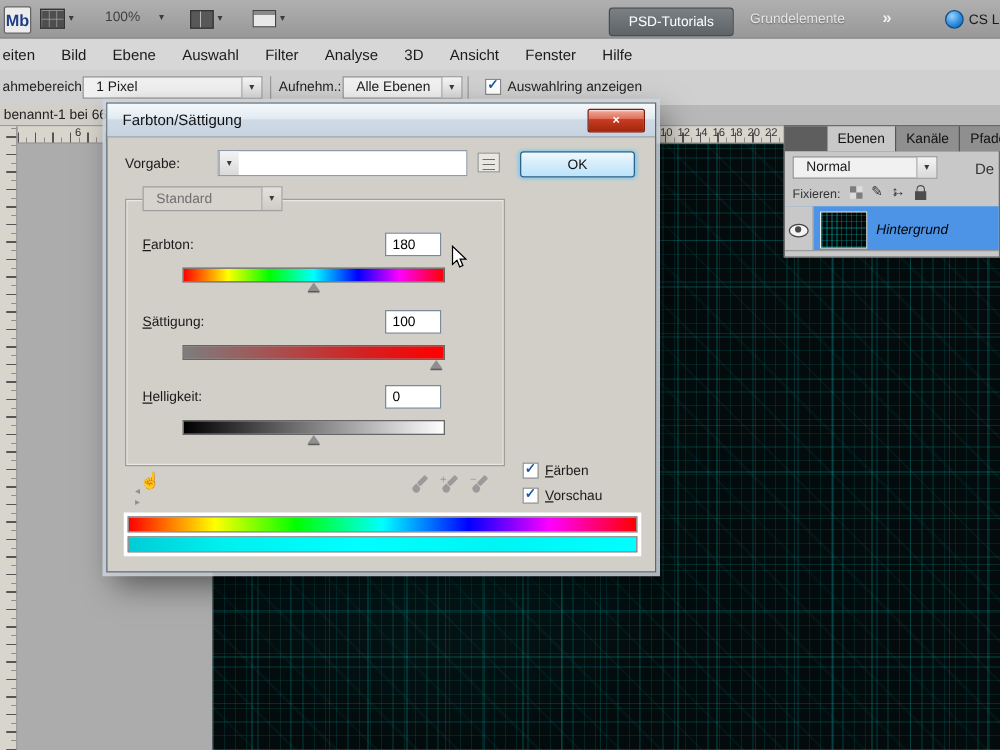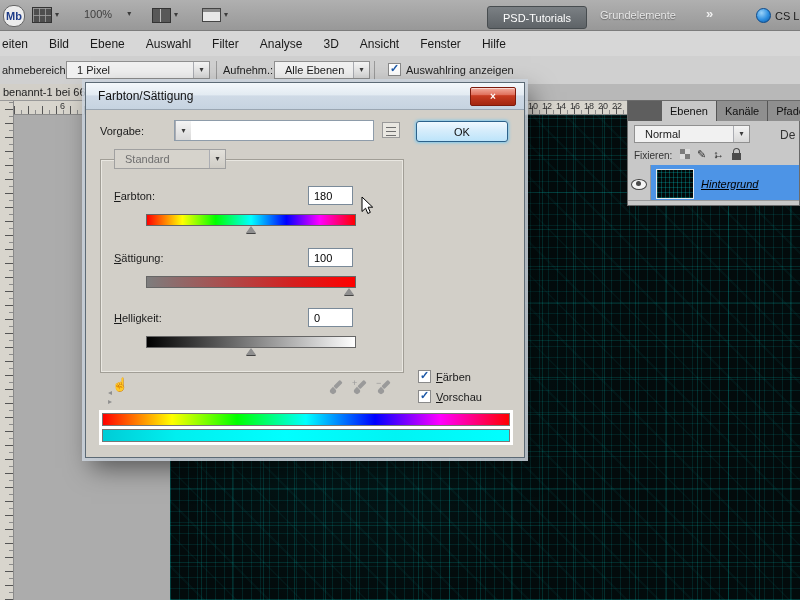--- a/index.html
+++ b/index.html
@@ -3,21 +3,21 @@
 <meta charset="utf-8">
 <style>
   html,body{margin:0;padding:0;background:#888;}
   .screen{position:relative;width:800px;height:600px;overflow:hidden;
     font-family:"Liberation Sans",sans-serif;background:#ACACAC;font-size:11px;color:#1a1a1a;}
 
   
   .appbar{position:absolute;left:0;top:0;width:800px;height:30px;
     background:linear-gradient(#B0B0B0,#989898);border-bottom:1px solid #7c7c7c;}
   .filebadge{position:absolute;left:3px;top:5px;width:20px;height:20px;background:#ECECEC;
-    border:1px solid #666;border-radius:10px;font-size:11px;font-weight:bold;color:#1F3C88;
+    border:1px solid #666;border-radius:2px;font-size:13px;font-weight:bold;color:#1F3C88;
     display:flex;align-items:center;justify-content:center;}
   .toolbtn{position:absolute;top:5px;height:20px;display:flex;align-items:center;gap:3px;}
   .gridicon{width:18px;height:14px;background:#4e4e4e;border:1px solid #333;
     background-image:linear-gradient(rgba(160,160,160,.8) 1px,transparent 1px),
       linear-gradient(90deg,rgba(160,160,160,.8) 1px,transparent 1px);background-size:6px 7px;}
   .paneicon{width:17px;height:13px;background:#585858;border:1px solid #333;
     background-image:linear-gradient(90deg,transparent 7px,#bbb 7px,#bbb 8px,transparent 8px);}
   .monicon{width:17px;height:12px;background:#e8e8e8;border:1px solid #444;
     background-image:linear-gradient(#8a8a8a 3px,transparent 3px);}
   .caret{font-size:8px;color:#3b3b3b;line-height:1;}
@@ -97,21 +97,21 @@
   .padlock::before{content:"";position:absolute;left:1px;top:-5px;width:5px;height:5px;
     border:1.5px solid #4c4c4c;border-bottom:none;border-radius:4px 4px 0 0;}
   .layerrow{position:absolute;left:0;top:64px;right:0;height:38px;background:#4D94E6;display:flex;align-items:center;}
   .eyecell{width:22px;align-self:stretch;background:#C8C8C8;border-right:1px solid #9a9a9a;
     display:flex;align-items:center;justify-content:center;}
   .eye{width:14px;height:9px;border-radius:50%;background:#F4F4F4;border:1px solid #444;position:relative;}
   .eye::after{content:"";position:absolute;left:3.5px;top:1px;width:5px;height:5px;border-radius:50%;background:#4a4a4a;}
   .thumb{width:36px;height:28px;margin-left:5px;background-color:#020808;border:1px solid #e9e9e9;
     background-image:repeating-linear-gradient(90deg,rgba(0,230,230,.25) 0 1px,transparent 1px 4px),
       repeating-linear-gradient(0deg,rgba(0,230,230,.22) 0 1px,transparent 1px 5px);}
-  .lname{margin-left:7px;font-style:italic;font-size:11px;color:#000;text-decoration:underline;}
+  .lname{margin-left:7px;font-style:italic;font-size:11px;color:#000;}
   .pbottom{position:absolute;left:0;bottom:0;right:0;height:4px;background:#C8C8C8;border-top:1px solid #9a9a9a;}
 
   
   .dialog{position:absolute;left:85px;top:82px;width:440px;height:376px;background:#D2CFC8;
     border:1px solid #5C6A75;box-shadow:0 0 0 3px rgba(205,213,222,.85),6px 10px 24px rgba(0,0,0,.5);
     z-index:5;box-sizing:border-box;}
   .dtitle{position:absolute;left:0;top:0;right:0;height:26px;
     background:linear-gradient(180deg,#F4F8FB,#E3EBF2 45%,#CFDAE6 50%,#C6D3E0);
     border-bottom:1px solid #9AA6B2;display:flex;align-items:center;padding-left:12px;
     font-size:12px;color:#111;}

